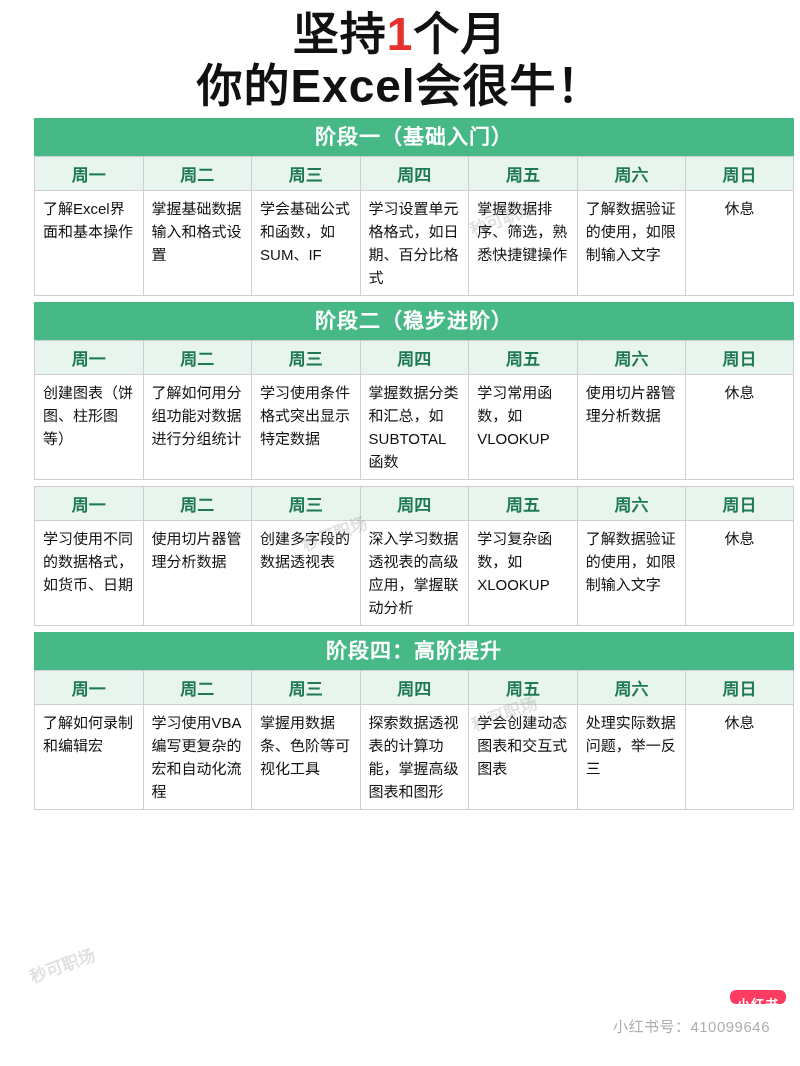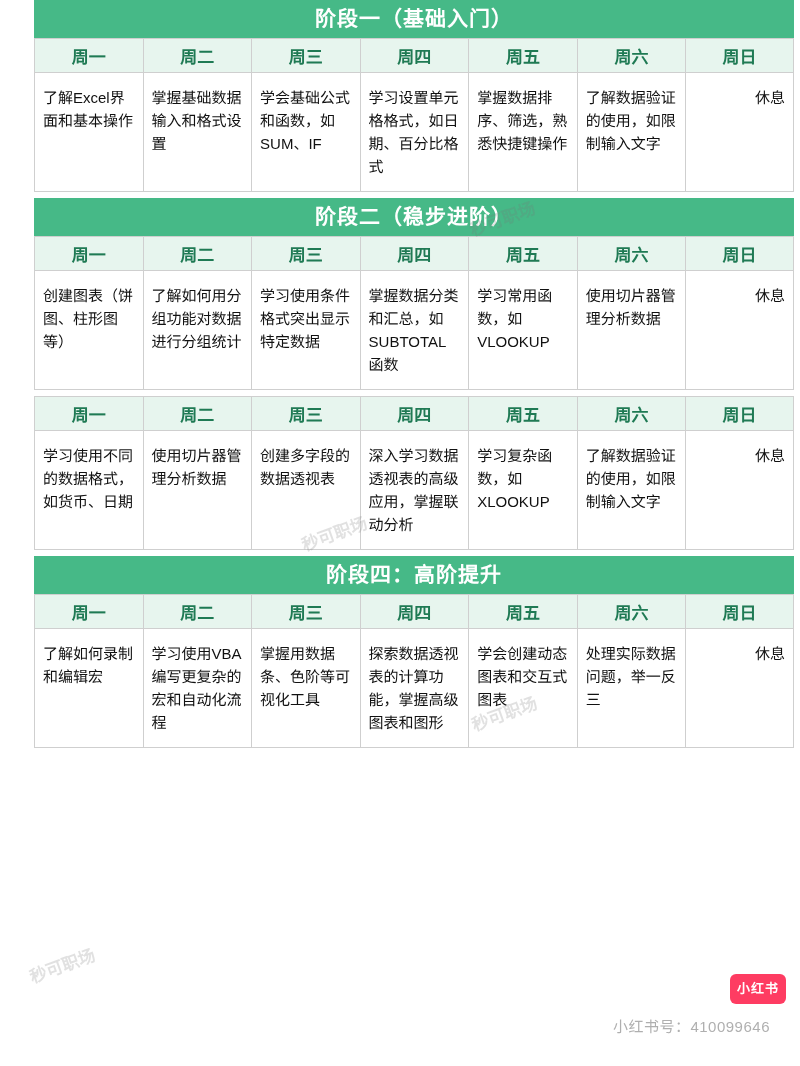--- a/index.html
+++ b/index.html
@@ -60,41 +60,41 @@
   }
   table.stage-table {
     width: 100%;
     border-collapse: collapse;
     table-layout: fixed;
   }
   table.stage-table th,
   table.stage-table td {
     border: 1px solid #cfcfcf;
     vertical-align: top;
-    padding: 13px 8px;
+    padding: 6px 8px;
     box-sizing: border-box;
   }
   table.stage-table th {
     background: #e7f5ee;
     color: #1f7a54;
     font-weight: bold;
     font-size: 17px;
     text-align: center;
     height: 32px;
     padding: 4px 4px;
     vertical-align: middle;
   }
   table.stage-table td {
     font-size: 15px;
     line-height: 23px;
     color: #111111;
     background: #ffffff;
   }
   td.rest {
-    text-align: right;
+    text-align: center;
   }
 
   
   col.c1 { width: 14.3%; }
   col.c2 { width: 14.3%; }
   col.c3 { width: 14.3%; }
   col.c4 { width: 14.3%; }
   col.c5 { width: 14.3%; }
   col.c6 { width: 14.3%; }
   col.c7 { width: 14.2%; }
@@ -113,21 +113,21 @@
   .wm2 { left: 300px; top: 520px; }
   .wm3 { left: 470px; top: 700px; }
   .wm4 { left: 28px; top: 952px; }
 
   
   .xhs-badge {
     position: absolute;
     right: 14px;
     bottom: 62px;
     width: 56px;
-    height: 30px;
+    height: 14px;
     background: #fe2c55;
     border-radius: 6px;
     color: #ffffff;
     font-size: 13px;
     font-weight: bold;
     line-height: 30px;
     text-align: center;
     letter-spacing: 1px;
     opacity: 0.92;
   }
@@ -138,20 +138,26 @@
     color: rgba(110,110,110,0.55);
     font-size: 15px;
     letter-spacing: 0.5px;
   }
 </style>
 </head>
 <body>
 
 <div class="page">
 
+  <div class="title-block">
+    <div class="title-line">
+      <span>坚持</span><span class="accent">1</span><span>个月</span>
+    </div>
+    <div class="title-line">你的Excel会很牛！</div>
+  </div>
 
   <div class="schedule">
 
     <div class="stage">
       <div class="stage-header">阶段一（基础入门）</div>
       <table class="stage-table">
         <colgroup>
           <col class="c1">
             <col class="c2">
             <col class="c3">

